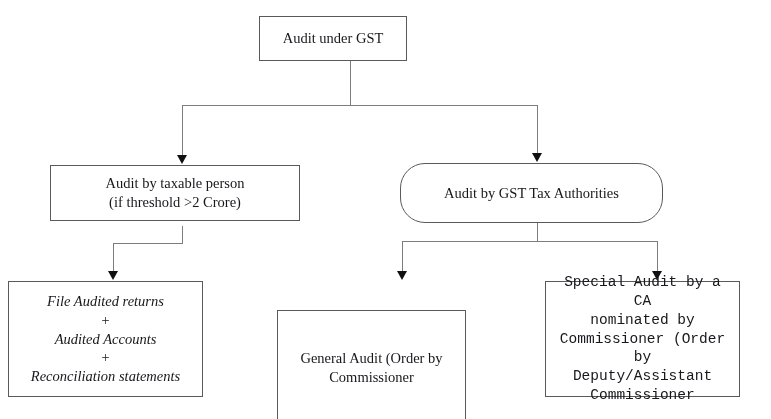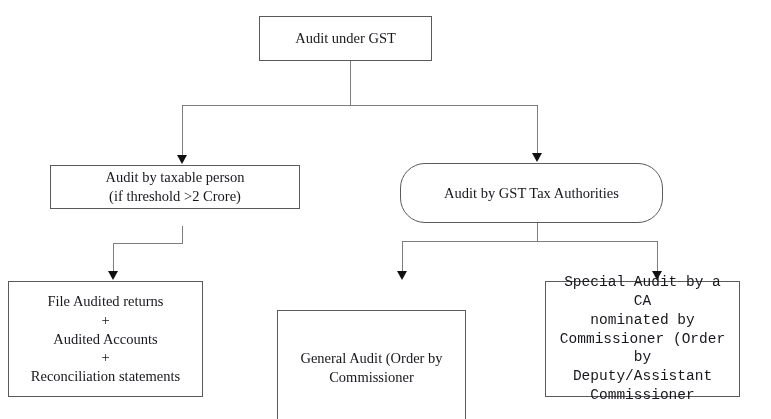--- a/index.html
+++ b/index.html
@@ -56,56 +56,56 @@
     border-left: 5.5px solid transparent;
     border-right: 5.5px solid transparent;
     border-top: 9px solid #101010;
   }
 </style>
 </head>
 <body>
 
 <div id="canvas">
 
-  <div class="node" style="left:259px; top:16px; width:173px; height:45px;">
+  <div class="node" style="left:259px; top:16px; width:148px; height:45px;">
     <span class="node-text">Audit under GST</span>
   </div>
 
   <div class="edge-v" style="left:350px; top:61px; height:44px;"></div>
 
   <div class="edge-h" style="left:182px; top:105px; width:356px;"></div>
 
   <div class="edge-v" style="left:182px; top:105px; height:52px;"></div>
   <div class="arrow-head" style="left:177px; top:155px;"></div>
 
   <div class="edge-v" style="left:537px; top:105px; height:50px;"></div>
   <div class="arrow-head" style="left:532px; top:153px;"></div>
 
-  <div class="node" style="left:50px; top:165px; width:250px; height:44px;">
+  <div class="node" style="left:50px; top:165px; width:250px; height:56px;">
     <span class="node-text">Audit by taxable person
 (if threshold &gt;2 Crore)</span>
   </div>
 
   <div class="node" style="left:400px; top:163px; width:263px; height:60px;border-radius:25px;">
     <span class="node-text">Audit by GST Tax Authorities</span>
   </div>
 
   <div class="edge-v" style="left:182px; top:226px; height:17px;"></div>
   <div class="edge-h" style="left:113px; top:243px; width:70px;"></div>
   <div class="edge-v" style="left:113px; top:243px; height:30px;"></div>
   <div class="arrow-head" style="left:108px; top:271px;"></div>
 
   <div class="edge-v" style="left:537px; top:223px; height:18px;"></div>
   <div class="edge-h" style="left:402px; top:241px; width:256px;"></div>
   <div class="edge-v" style="left:402px; top:241px; height:32px;"></div>
   <div class="arrow-head" style="left:397px; top:271px;"></div>
   <div class="edge-v" style="left:657px; top:241px; height:32px;"></div>
   <div class="arrow-head" style="left:652px; top:271px;"></div>
 
-  <div class="node" style="left:8px; top:281px; width:195px; height:116px;">
+  <div class="node" style="left:8px; top:281px; width:195px; height:116px;font-style:italic;">
     <span class="node-text">File Audited returns
 +
 Audited Accounts
 +
 Reconciliation statements</span>
   </div>
 
   <div class="node" style="left:277px; top:281px; width:189px; height:116px;margin-top:29px;">
     <span class="node-text">General Audit (Order by
 Commissioner</span>

